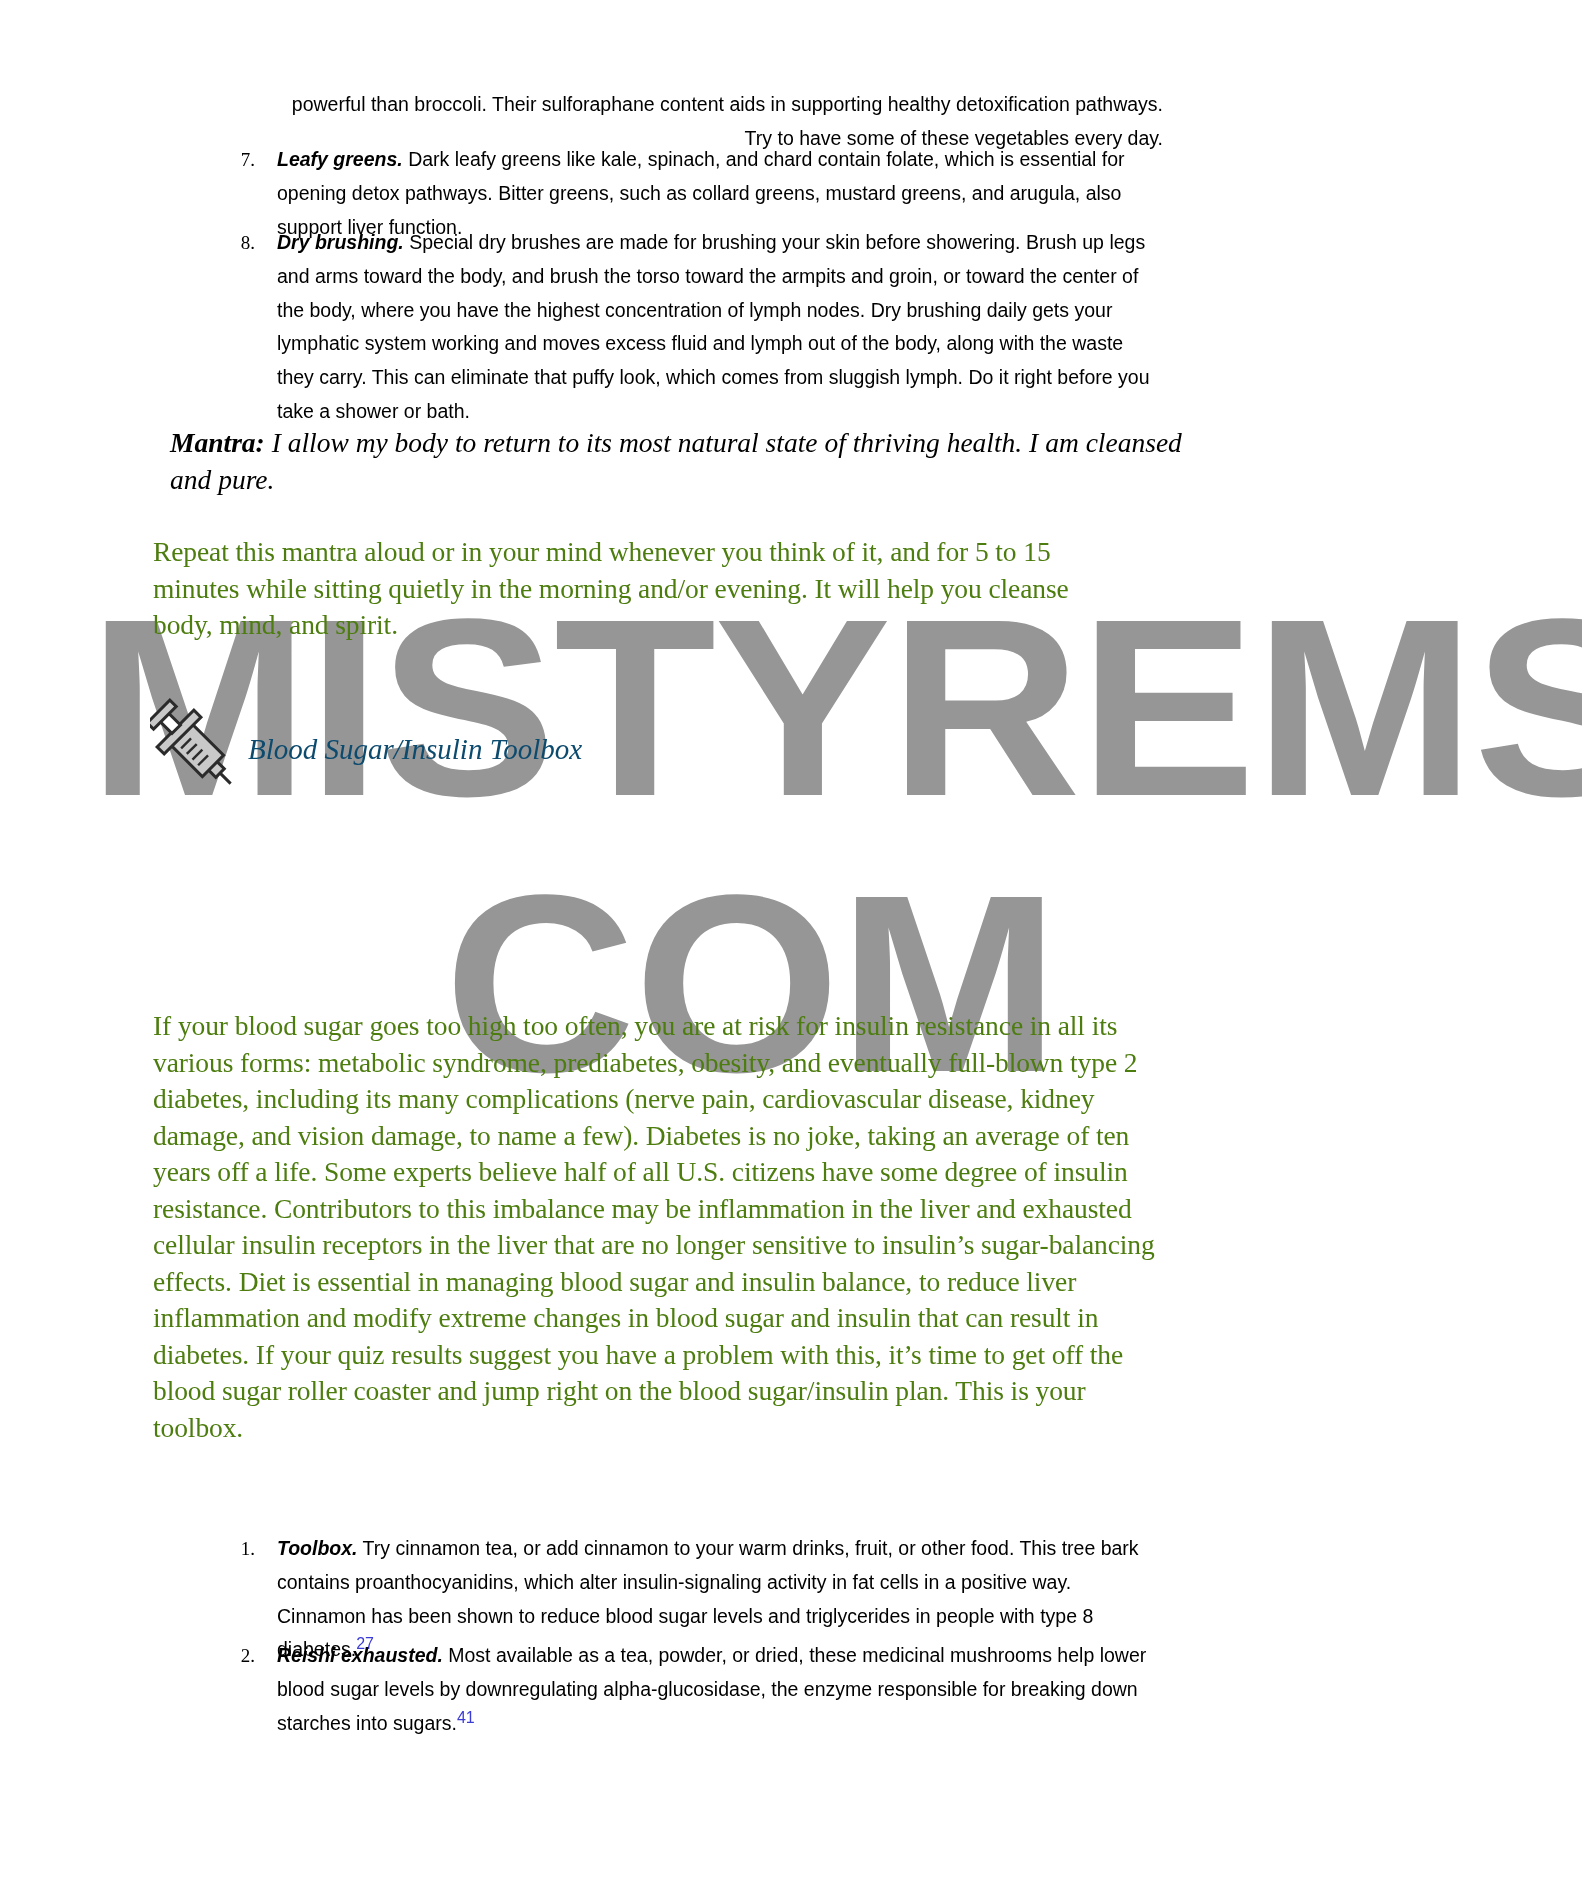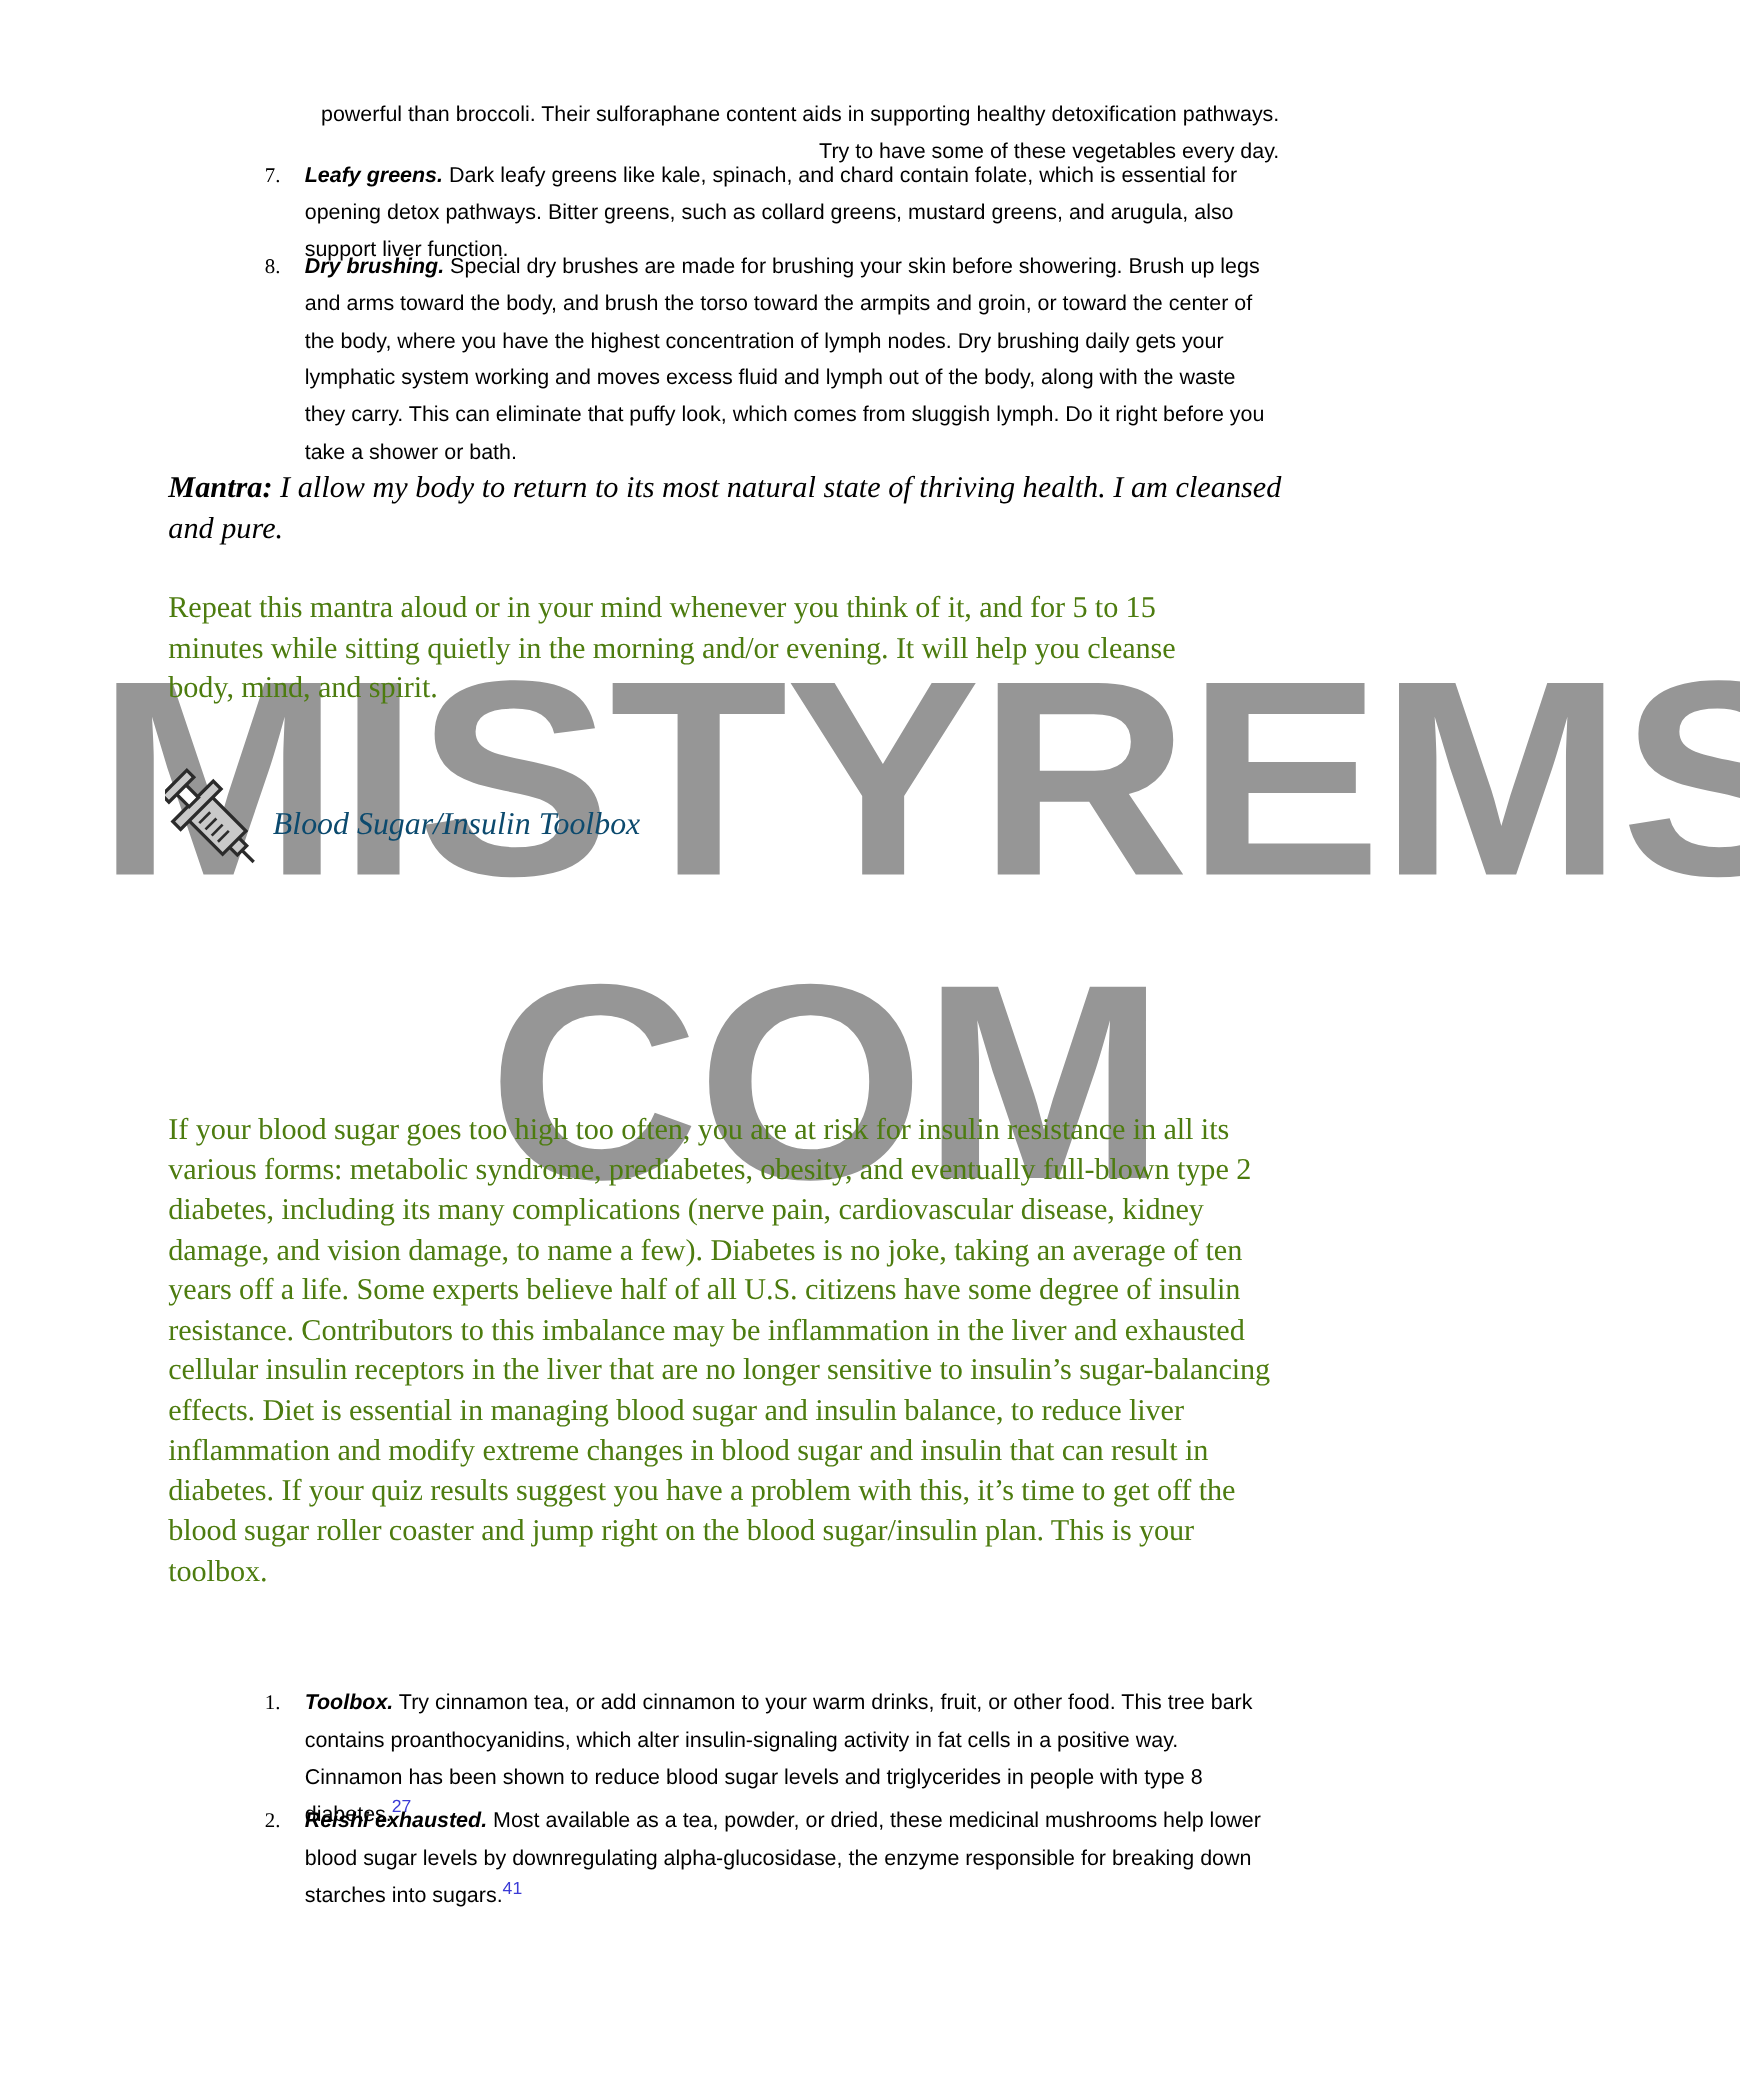--- a/index.html
+++ b/index.html
@@ -168,21 +168,21 @@
 
     <div class="block sans-list" style="left:231px; top:226px; width:932px;">
       <div class="li-row">
         <div class="li-num">8.</div>
         <div class="li-body">
           <b>Dry brushing.</b><span> Special dry brushes are made for brushing your skin before showering. Brush up legs and arms toward the body, and brush the torso toward the armpits and groin, or toward the center of the body, where you have the highest concentration of lymph nodes. Dry brushing daily gets your lymphatic system working and moves excess fluid and lymph out of the body, along with the waste they carry. This can eliminate that puffy look, which comes from sluggish lymph. Do it right before you take a shower or bath.</span>
         </div>
       </div>
     </div>
 
-    <div class="block mantra" style="left:153px; top:425px; width:1012px;">
+    <div class="block mantra" style="left:170px; top:425px; width:1012px;">
       <span class="lead">Mantra:</span><span> I allow my body to return to its most natural state of thriving health. I am cleansed and pure.</span>
     </div>
 
     <div class="block serif-body" style="left:153px; top:534px; width:980px;">Repeat this mantra aloud or in your mind whenever you think of it, and for 5 to 15 minutes while sitting quietly in the morning and/or evening. It will help you cleanse body, mind, and spirit.</div>
 
     <div class="block heading-row" style="left:150px; top:694px; width:700px;">
       <span class="syringe-wrap">
         <svg width="92" height="110" viewBox="0 0 92 110" xmlns="http://www.w3.org/2000/svg">
           <g transform="rotate(-45 46 55)">
 

